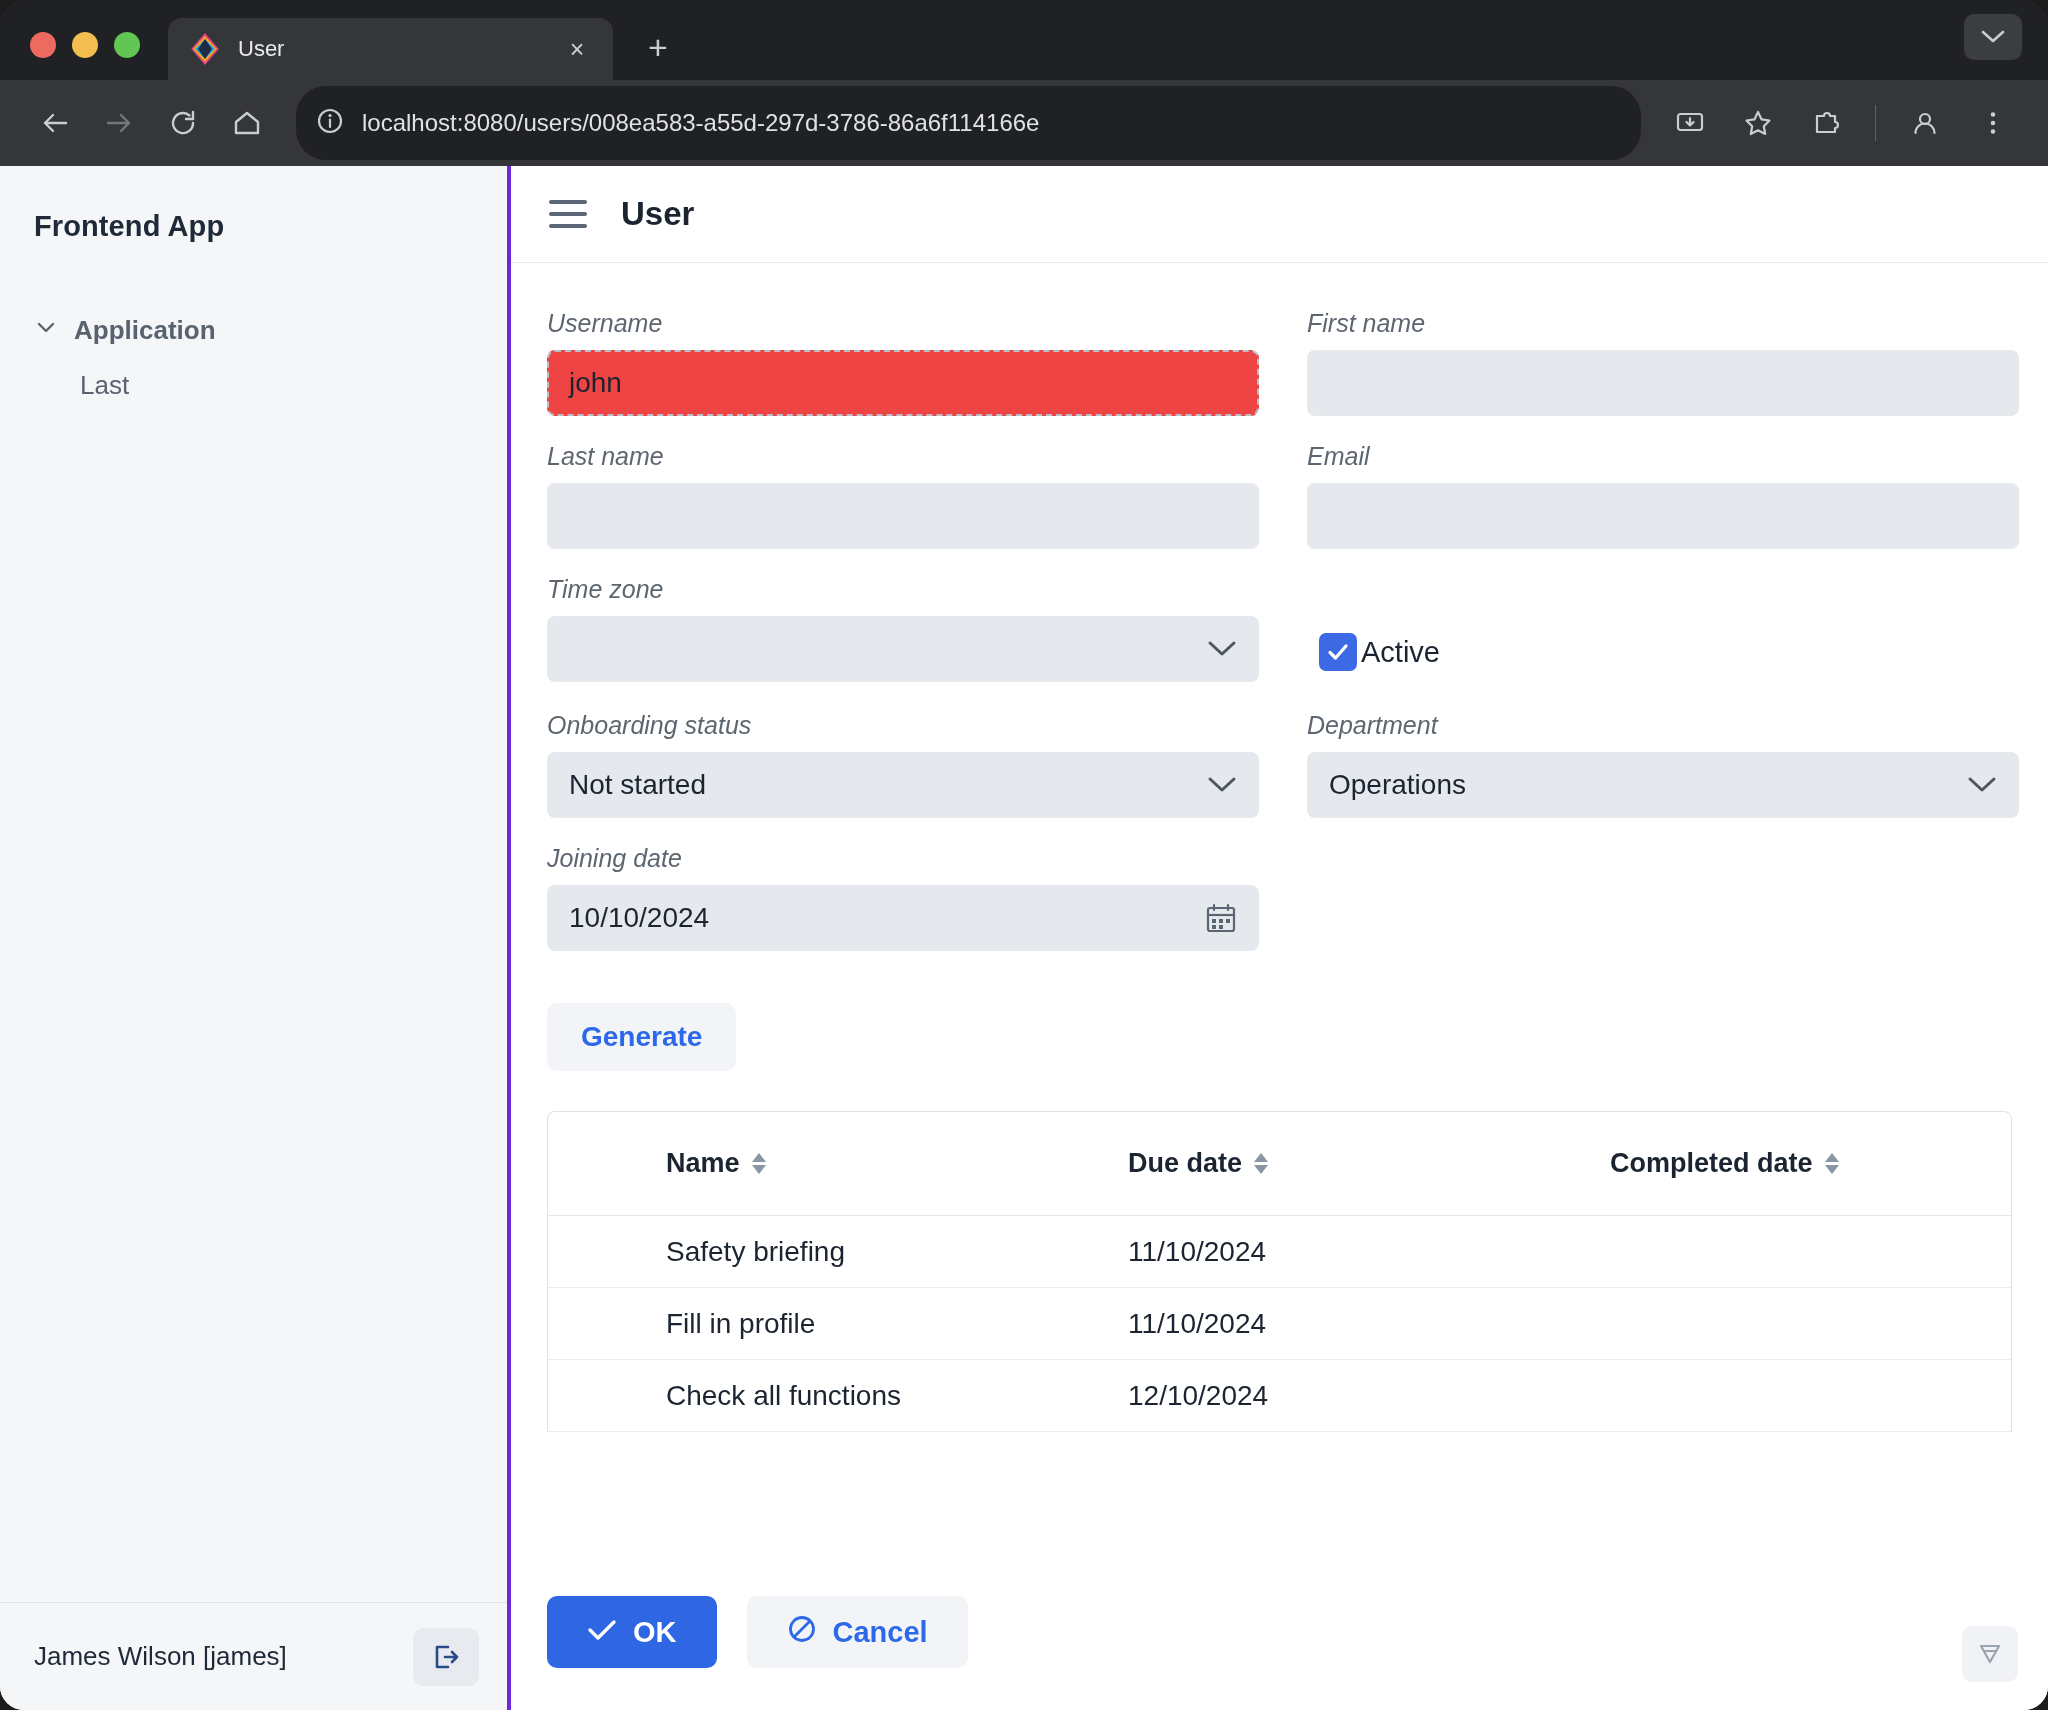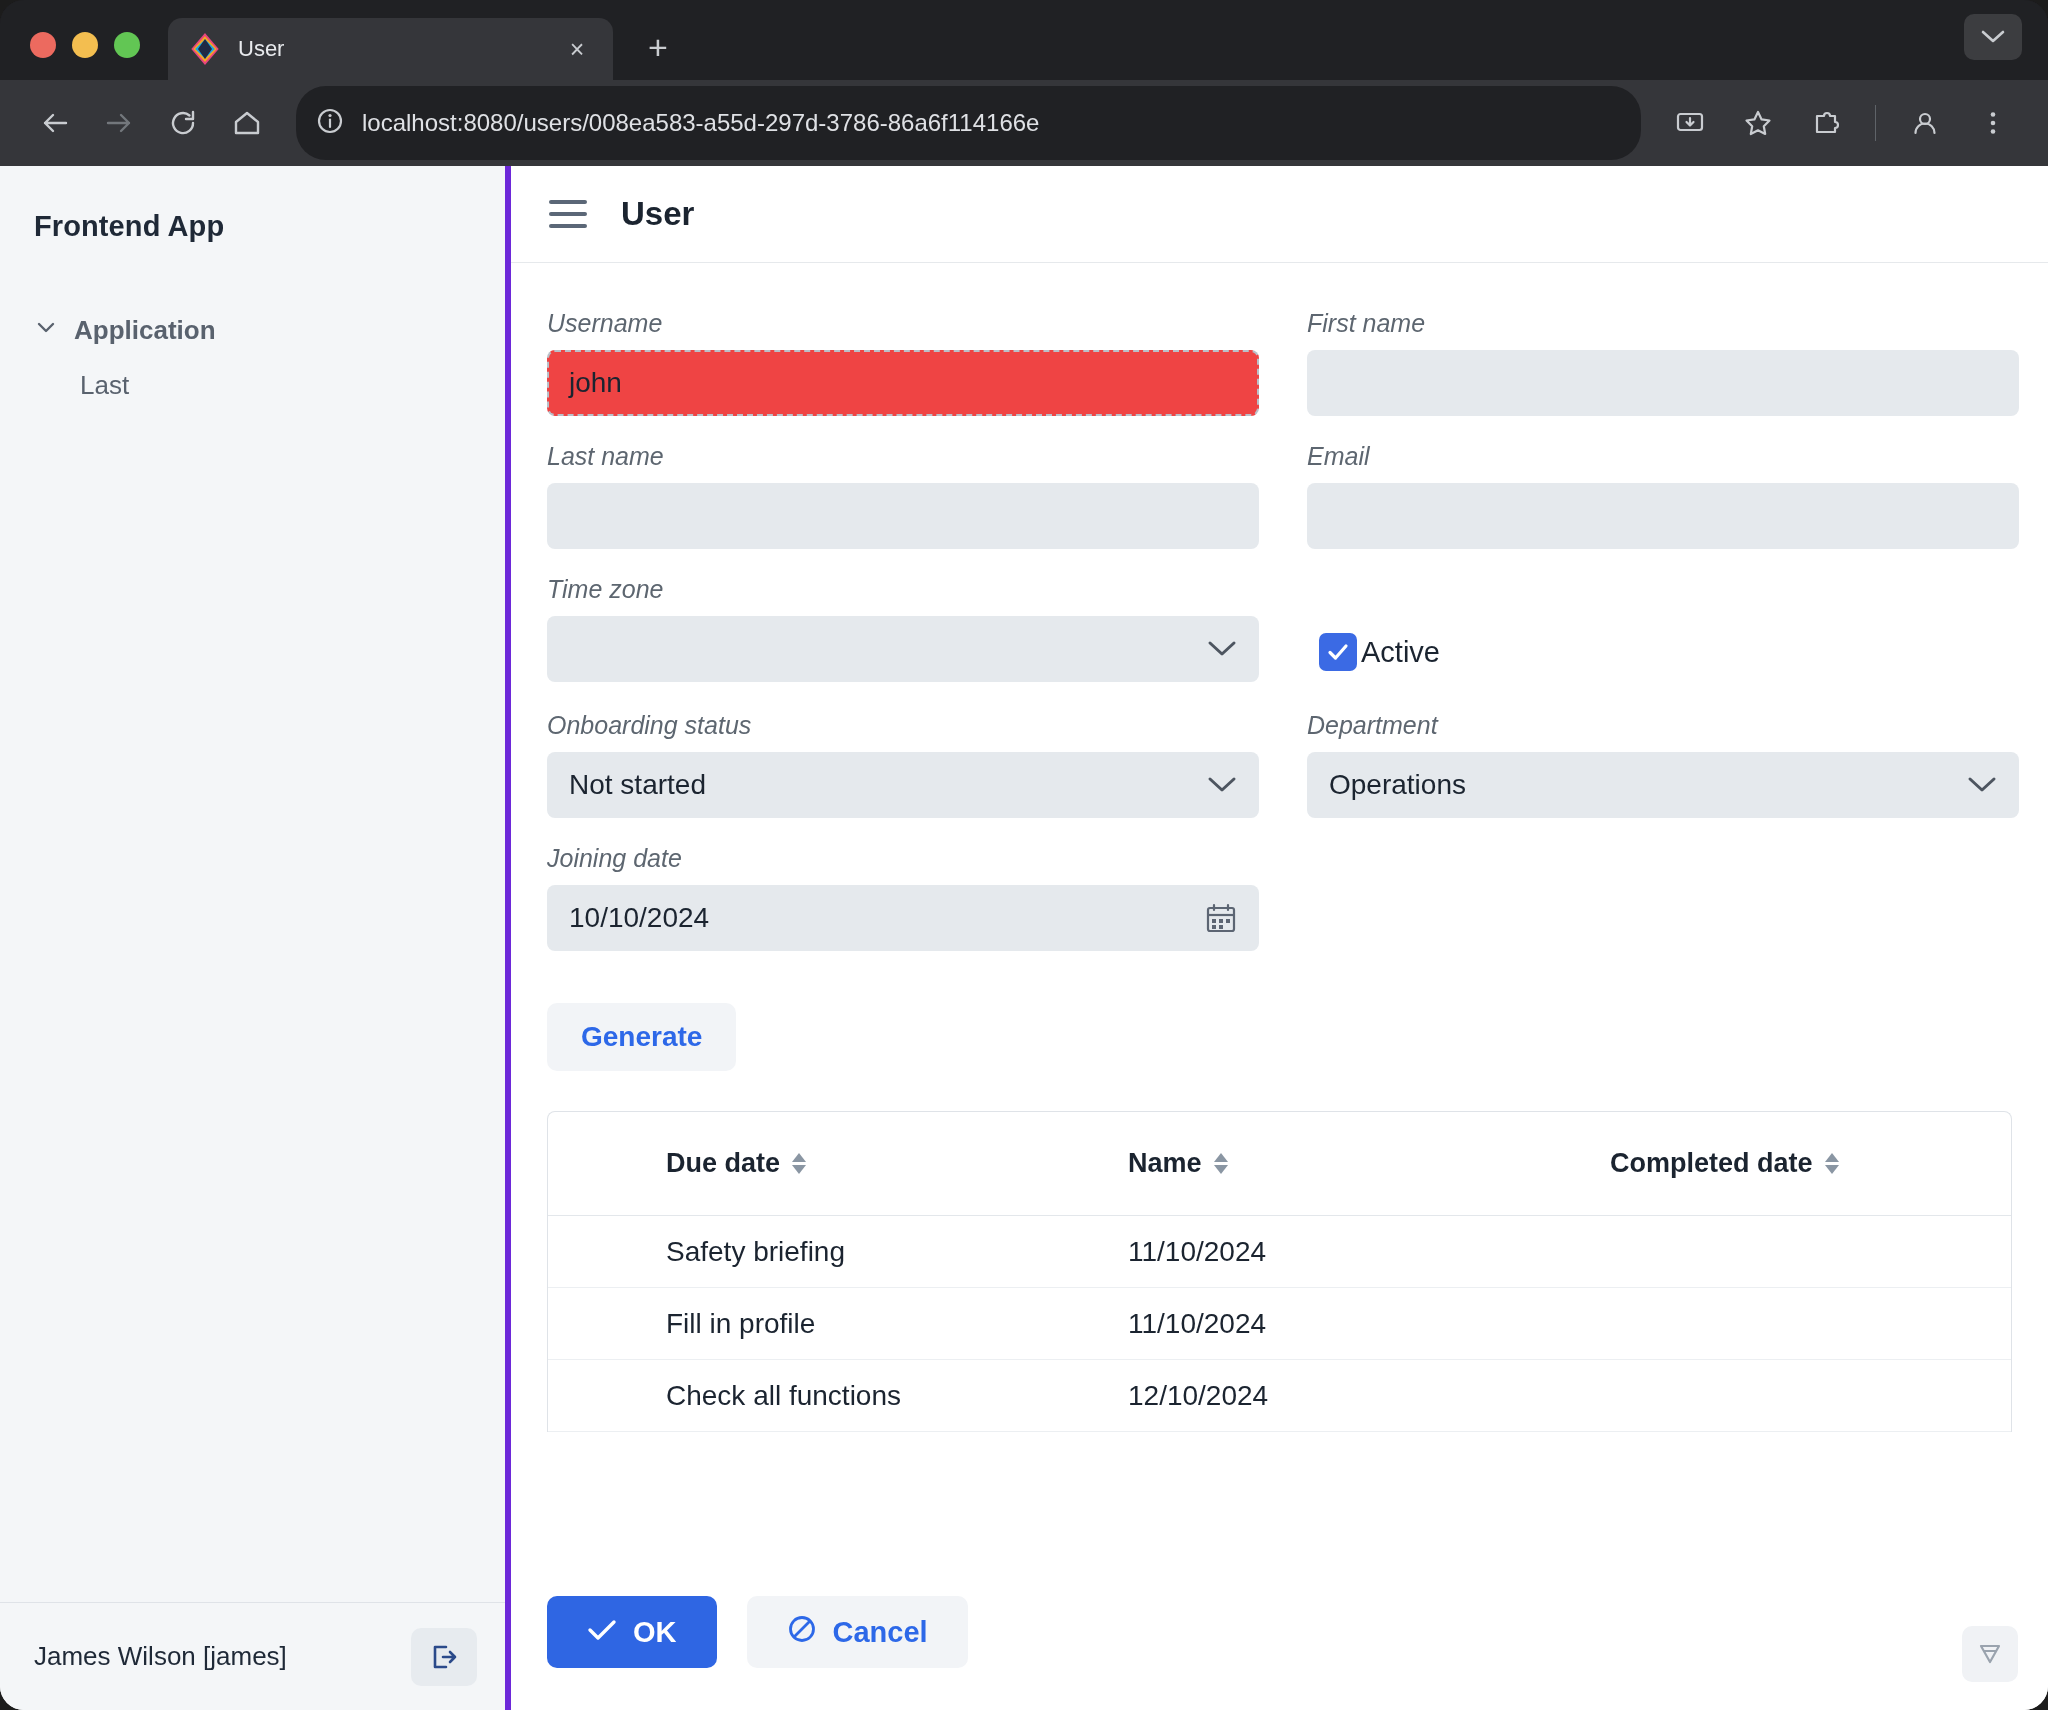--- a/index.html
+++ b/index.html
@@ -106,21 +106,21 @@
     display: flex;
     background: #ffffff;
     min-height: 0;
     position: relative;
   }
 
   
   .sidebar {
     width: 511px; flex: 0 0 511px;
     background: #f4f6f8;
-    border-right: 6px solid #6d28d9;
+    border-right: 4px solid #6d28d9;
     display: flex; flex-direction: column;
   }
   .brand {
     padding: 44px 34px 0 34px;
     font-size: 29px; font-weight: 700; color: #1f2937;
     letter-spacing: .1px;
   }
   .nav { margin-top: 62px; flex: 1 1 auto; }
   .nav-group {
     display: flex; align-items: center; gap: 16px;
@@ -497,28 +497,28 @@
         </div>
 
         <div class="gen-wrap">
           <div class="btn-generate">Generate</div>
         </div>
 
         <div class="table-card">
           <div class="trow head">
             <div></div>
             <div class="th">
-              <span>Due date</span>
+              <span>Name</span>
               <span class="sort-ic">
                   <i class="up"></i>
                   <i class="dn"></i>
                 </span>
             </div>
             <div class="th">
-              <span>Name</span>
+              <span>Due date</span>
               <span class="sort-ic">
                   <i class="up"></i>
                   <i class="dn"></i>
                 </span>
             </div>
             <div class="th">
               <span>Completed date</span>
               <span class="sort-ic">
                   <i class="up"></i>
                   <i class="dn"></i>

